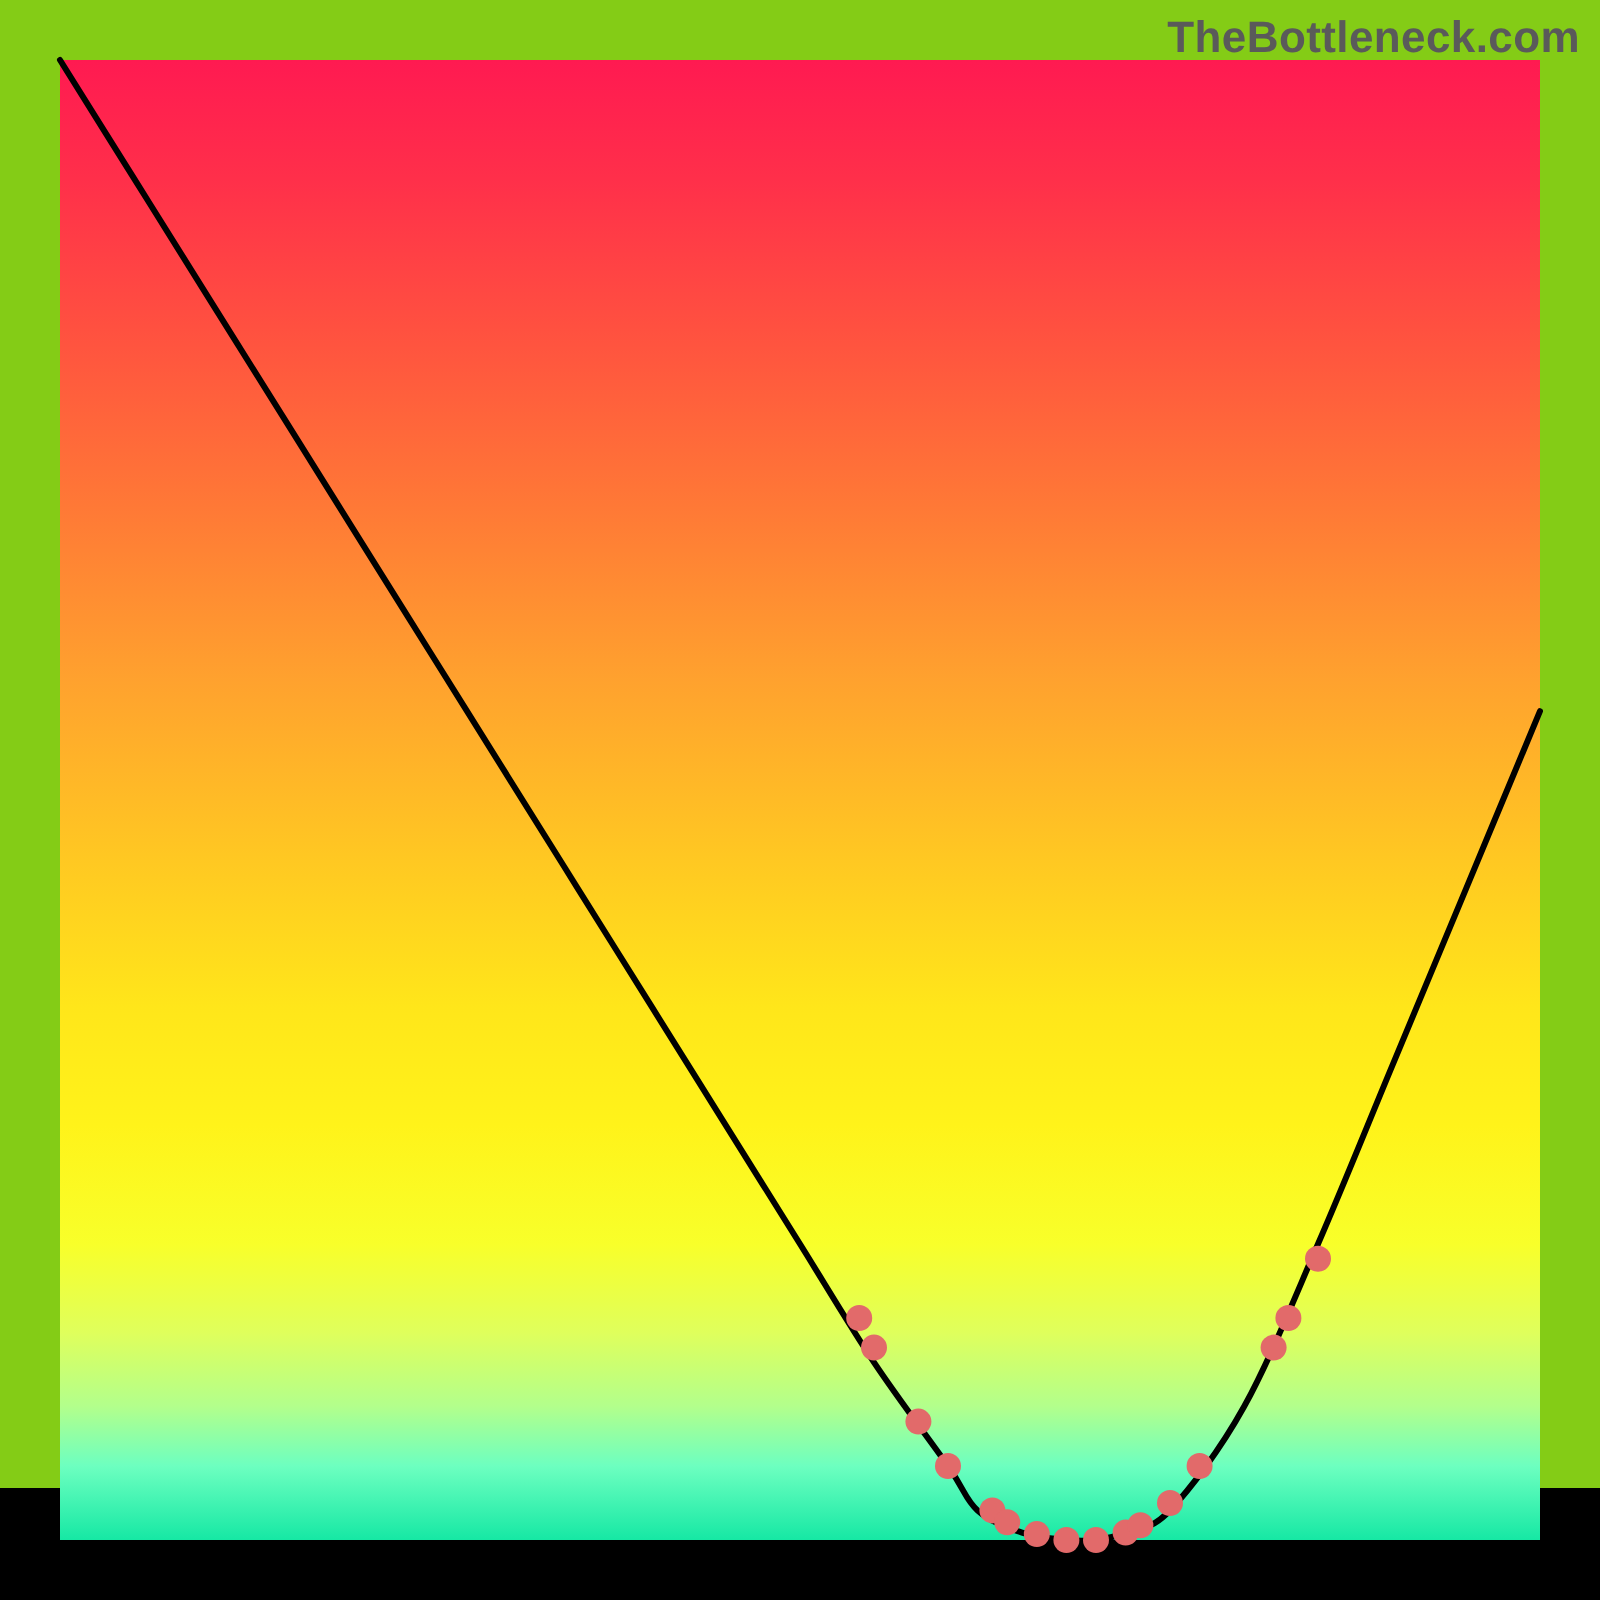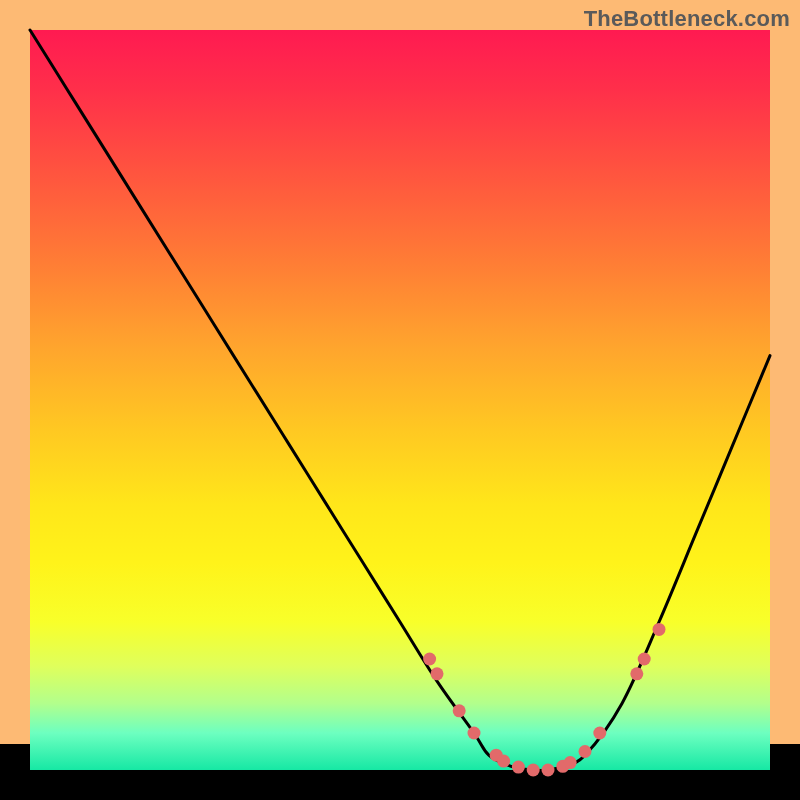--- a/index.html
+++ b/index.html
@@ -1,21 +1,21 @@
 <!DOCTYPE html>
 <html><head>
 <meta charset="utf-8">
 <style>
   * { margin: 0; padding: 0; box-sizing: border-box; }
   html, body { width: 800px; height: 800px; background: #000; overflow: hidden; }
   .frame {
     position: relative;
     width: 800px;
     height: 744px;
-    background: #fdba74;
+    background: #84cc16;
   }
   .watermark {
     position: absolute;
     top: 6px;
     right: 10px;
     color: #5a5a5a;
     font-family: Arial, Helvetica, sans-serif;
     font-size: 22px;
     font-weight: 600;
     letter-spacing: 0.2px;

